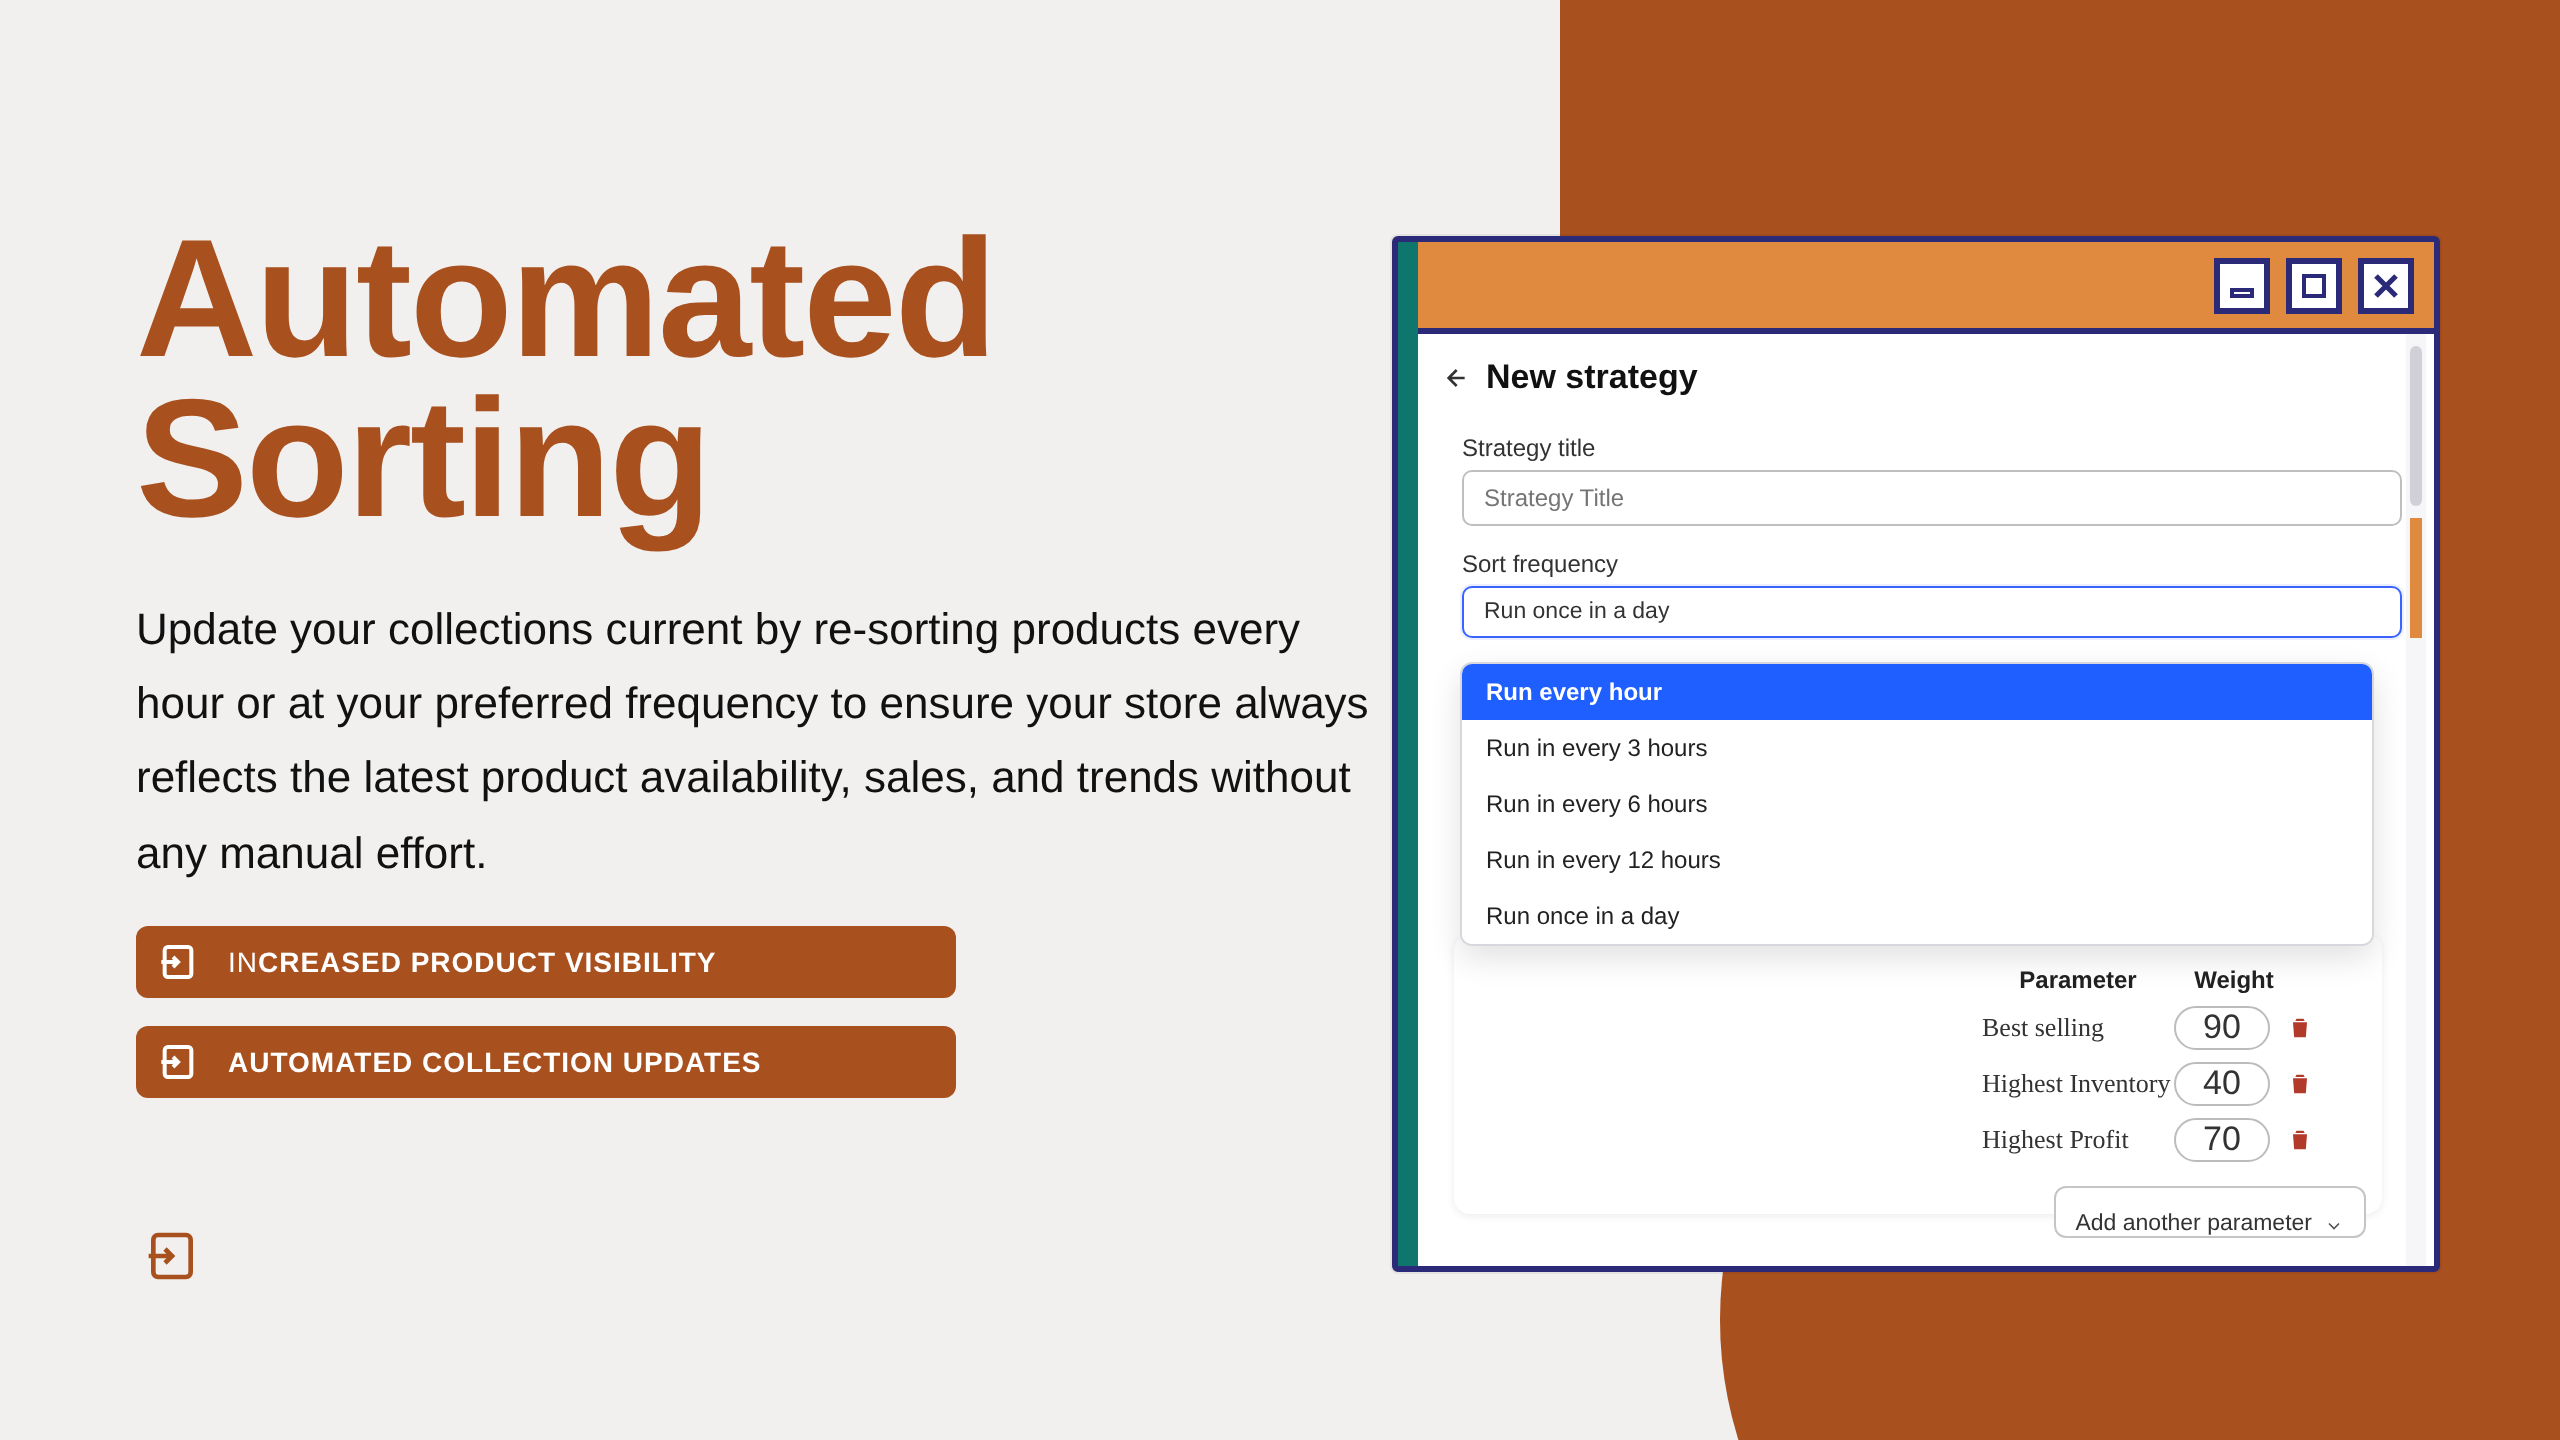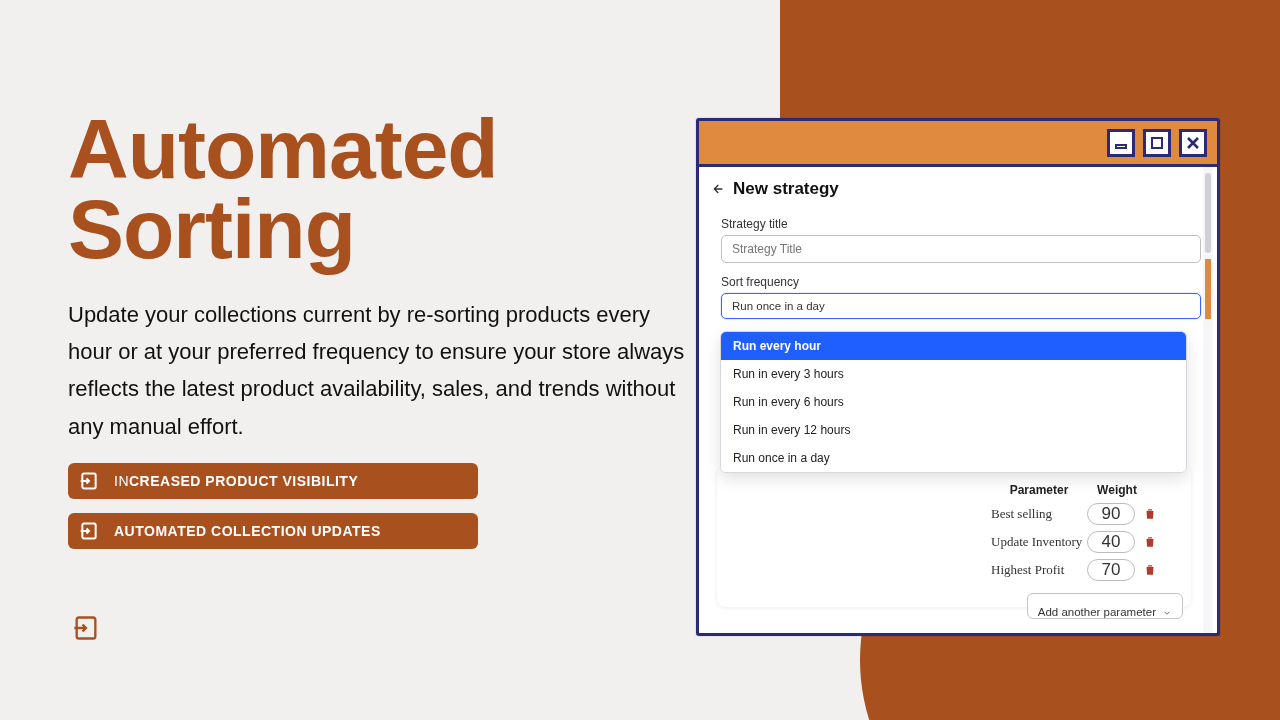--- a/index.html
+++ b/index.html
@@ -86,20 +86,21 @@
     position: absolute;
     top: 118px;
     left: 696px;
     width: 524px;
     height: 518px;
     background: #0f766e;
     border: 3px solid #2a2a78;
     border-radius: 3px;
     overflow: hidden;
     box-shadow: 0 0 0 1px rgba(0,0,0,0.05);
+    padding-left: 10px;
   }
   .titlebar {
     height: 46px;
     background: #e08a3f;
     border-bottom: 3px solid #2a2a78;
     display: flex;
     align-items: center;
     justify-content: flex-end;
     gap: 8px;
     padding-right: 10px;
@@ -402,21 +403,21 @@
       <div class="param-row">
         <div class="name">Best selling</div>
         <div class="weight">90</div>
         <span class="trash">
           <svg viewBox="0 0 24 24" width="14" height="14" fill="#b23a2a">
               <path d="M6 7h12l-1 13H7L6 7zm3-3h6l1 2H8l1-2z"></path>
             </svg>
         </span>
       </div>
       <div class="param-row">
-        <div class="name">Update Inventory</div>
+        <div class="name">Highest Inventory</div>
         <div class="weight">40</div>
         <span class="trash">
           <svg viewBox="0 0 24 24" width="14" height="14" fill="#b23a2a">
               <path d="M6 7h12l-1 13H7L6 7zm3-3h6l1 2H8l1-2z"></path>
             </svg>
         </span>
       </div>
       <div class="param-row">
         <div class="name">Highest Profit</div>
         <div class="weight">70</div>

